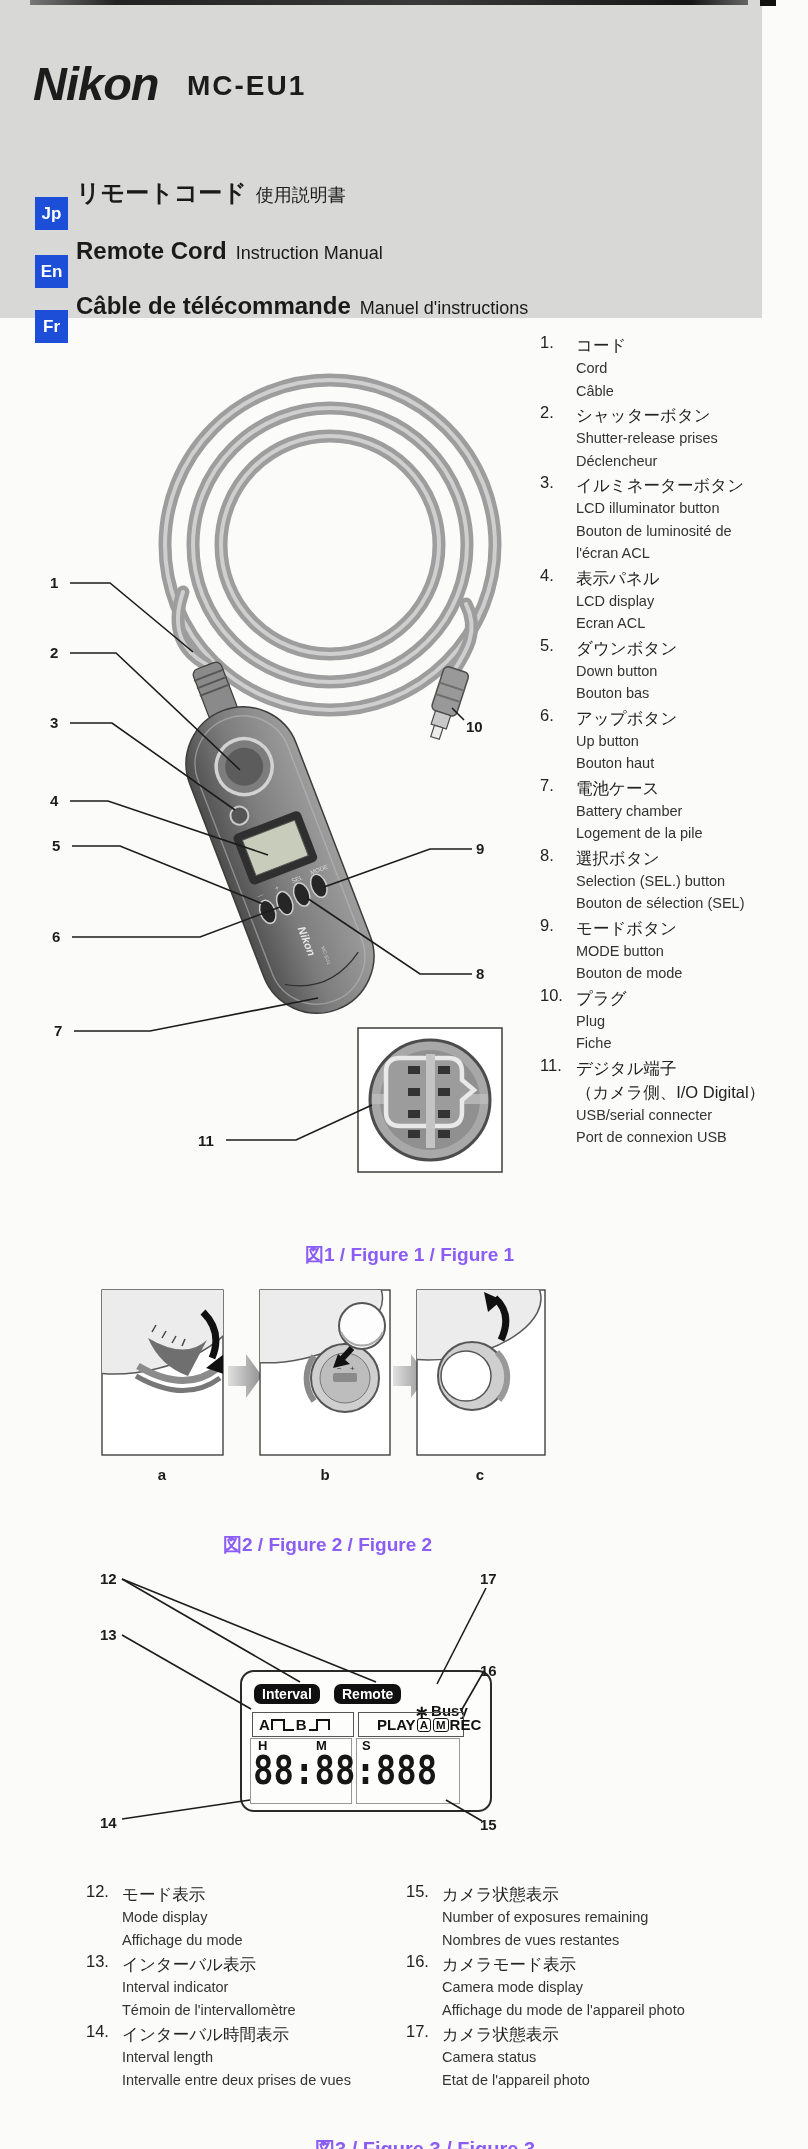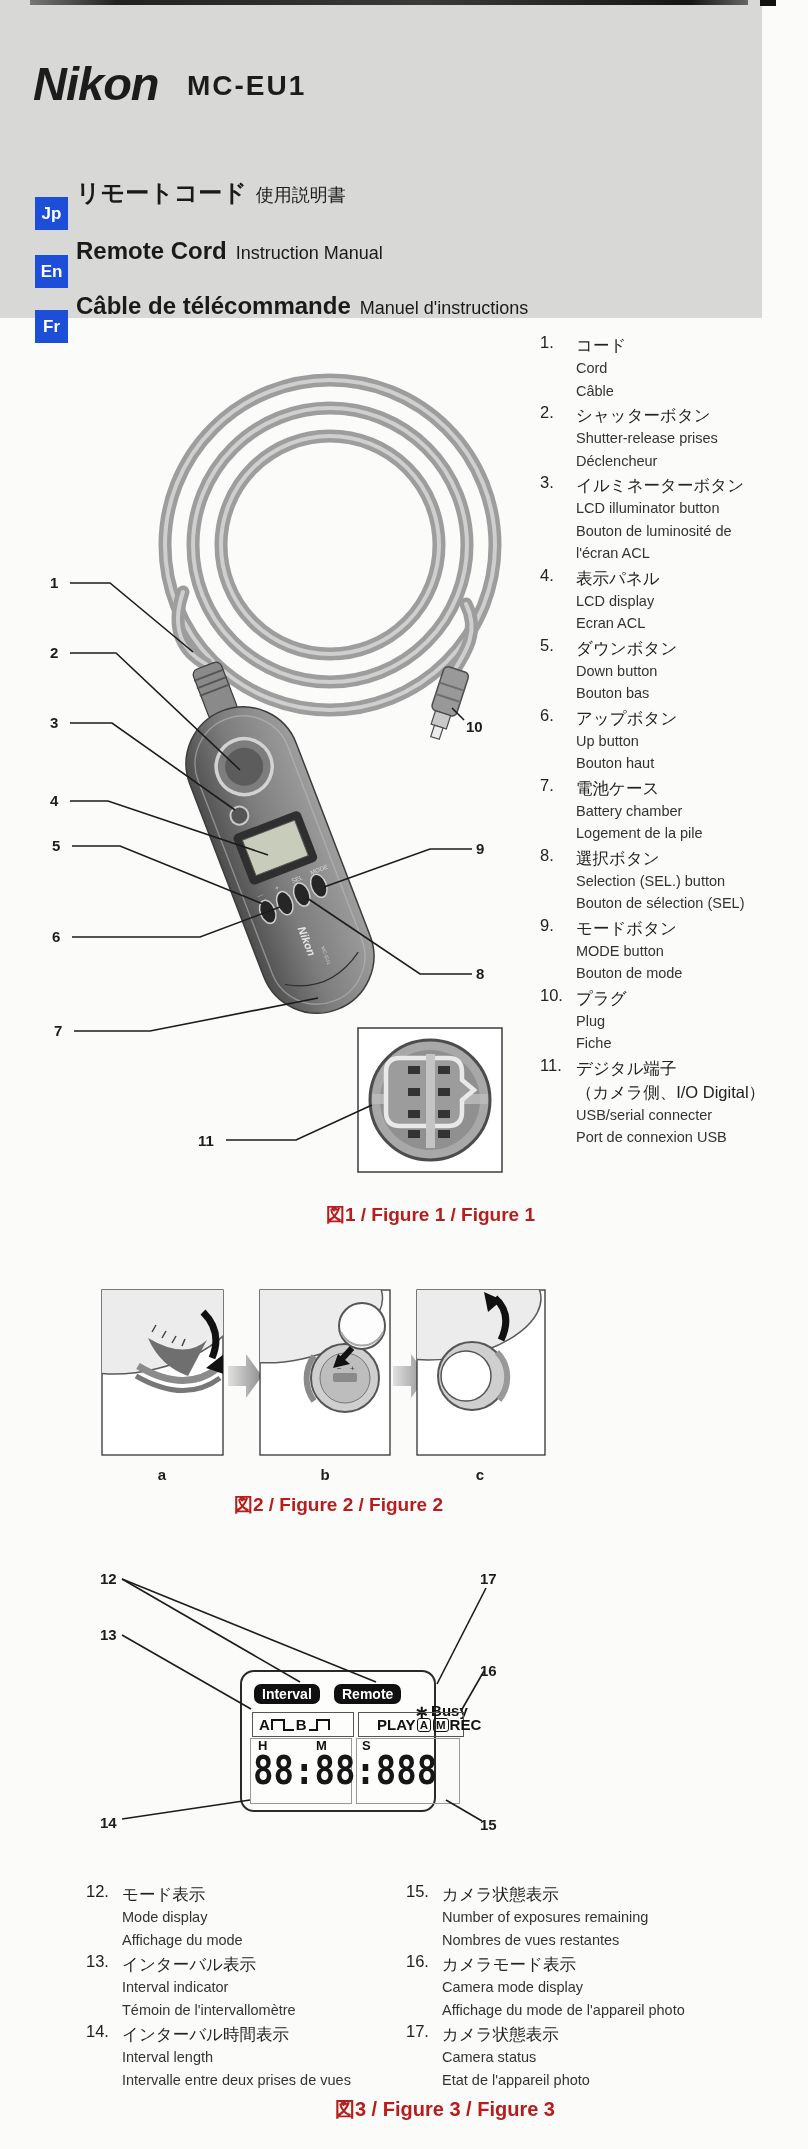--- a/index.html
+++ b/index.html
@@ -18,23 +18,23 @@
   .lang-text{margin-left:8px;white-space:nowrap;}
   .lang-text .b{font-weight:700;font-size:24px;}
   .lang-text .r{font-weight:500;font-size:18px;margin-left:9px;}
   .parts{position:absolute;left:540px;top:333px;width:266px;}
   .part{display:flex;margin:0 0 1px 0;}
   .pnum{flex:0 0 36px;font-size:16.5px;color:#222;}
   .plines{flex:1;}
   .pl-jp{font-size:16.5px;line-height:24px;color:#222;}
   .pl-en{font-size:14.5px;line-height:22.5px;color:#333;}
   .figsvg{position:absolute;left:0;}
-  .caption{position:absolute;text-align:right;font-size:19px;font-weight:600;color:#b91c1c;white-space:nowrap;}
+  .caption{position:absolute;text-align:left;font-size:19px;font-weight:600;color:#8b5cf6;white-space:nowrap;margin-top:40px;}
   
-  .lcd{position:absolute;left:240px;top:1670px;width:196px;height:142px;background:#fdfdfc;
+  .lcd{position:absolute;left:240px;top:1670px;width:252px;height:142px;background:#fdfdfc;
        border:2px solid #2a2a2a;border-radius:14px;box-sizing:border-box;}
   .pill{position:absolute;background:#101010;color:#fff;font-weight:700;font-size:14px;
         border-radius:7px;padding:2px 8px;line-height:16px;}
   .busy{position:absolute;left:172px;top:29px;font-weight:700;font-size:15px;color:#111;white-space:nowrap;}
   .busy .star{font-size:18px;vertical-align:-2px;margin-right:2px;}
   .seg-row{position:absolute;display:flex;align-items:center;border:1.2px solid #555;box-sizing:border-box;}
   .seg-row .lt{font-weight:700;font-size:15px;color:#111;}
   .modebox{border:1.5px solid #111;border-radius:3px;font-size:11.5px;font-weight:700;padding:0 2px;margin:0 1px;color:#111;}
   .thinbox{position:absolute;border:1px solid #999;box-sizing:border-box;}
   .hms{position:absolute;font-weight:700;font-size:13px;color:#111;}

